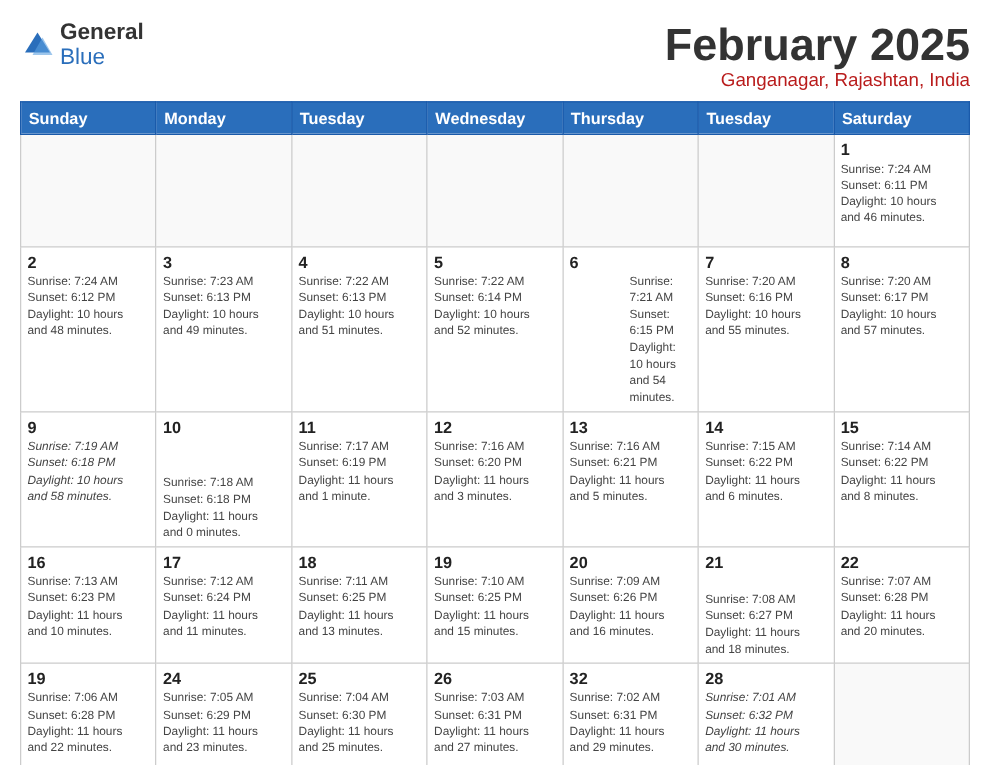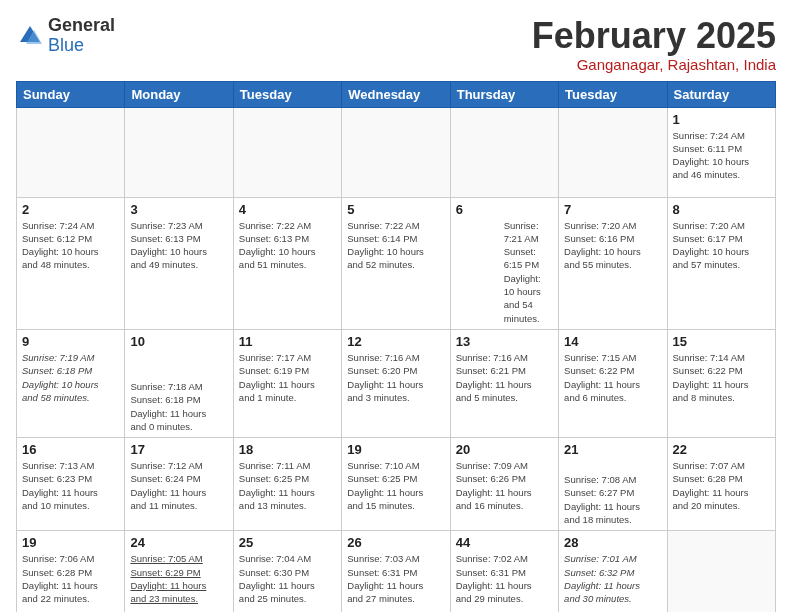--- a/index.html
+++ b/index.html
@@ -295,41 +295,41 @@
       <tr>
         <td>
           <span class="day-number">19</span>
           <div class="day-info" style="white-space: pre-line;">Sunrise: 7:06 AM
 Sunset: 6:28 PM
 Daylight: 11 hours
 and 22 minutes.</div>
         </td>
         <td>
           <span class="day-number">24</span>
-          <div class="day-info" style="white-space: pre-line; text-decoration: underline;">Sunrise: 7:05 AM
+          <div class="day-info" style="white-space: pre-line;">Sunrise: 7:05 AM
 Sunset: 6:29 PM
 Daylight: 11 hours
 and 23 minutes.</div>
         </td>
         <td>
           <span class="day-number">25</span>
           <div class="day-info" style="white-space: pre-line;">Sunrise: 7:04 AM
 Sunset: 6:30 PM
 Daylight: 11 hours
 and 25 minutes.</div>
         </td>
         <td>
           <span class="day-number">26</span>
           <div class="day-info" style="white-space: pre-line;">Sunrise: 7:03 AM
 Sunset: 6:31 PM
 Daylight: 11 hours
 and 27 minutes.</div>
         </td>
         <td>
-          <span class="day-number">44</span>
+          <span class="day-number">32</span>
           <div class="day-info" style="white-space: pre-line;">Sunrise: 7:02 AM
 Sunset: 6:31 PM
 Daylight: 11 hours
 and 29 minutes.</div>
         </td>
         <td>
           <span class="day-number">28</span>
           <div class="day-info" style="white-space: pre-line; font-style: italic;">Sunrise: 7:01 AM
 Sunset: 6:32 PM
 Daylight: 11 hours

